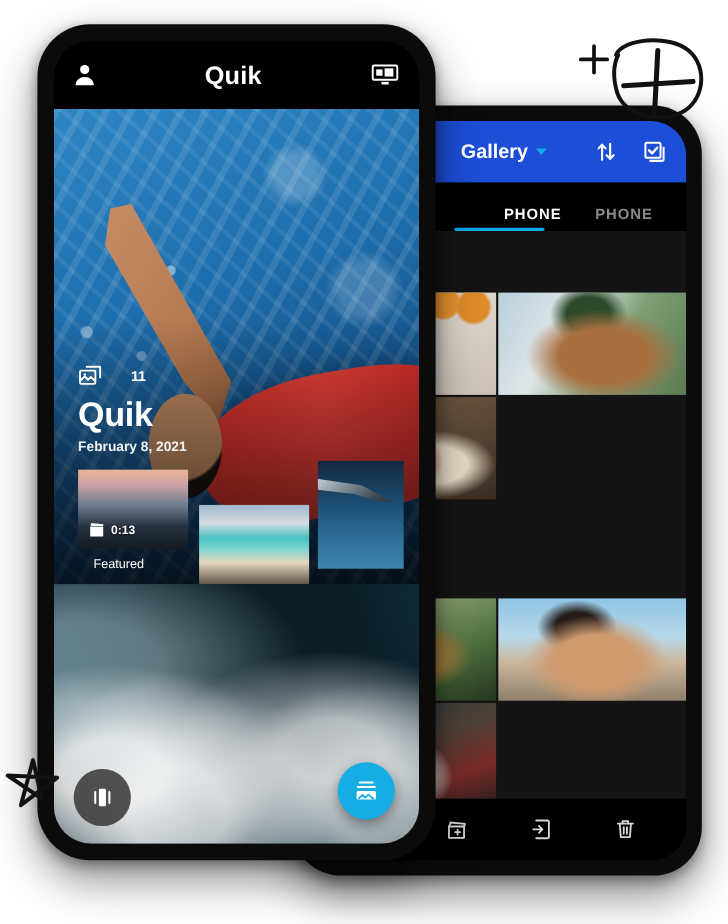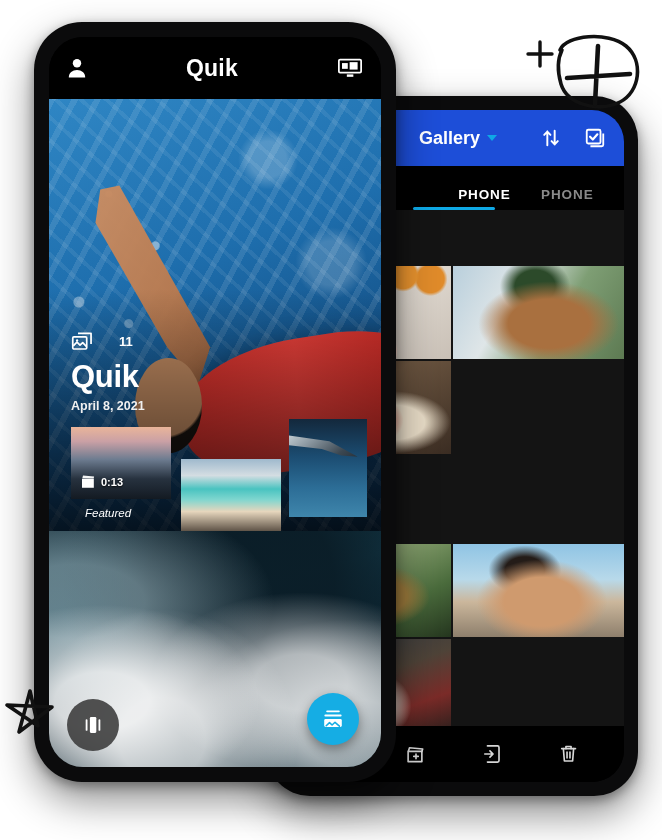--- a/index.html
+++ b/index.html
@@ -304,36 +304,36 @@
                 <svg width="22" height="19" viewBox="0 0 24 21" fill="none" stroke="#fff" stroke-width="1.9" stroke-linejoin="round">
                   <path d="M7.6 1.6h14.4v11.6"></path>
                   <rect x="1.8" y="5.4" width="15.4" height="13.4" rx="1.3" fill="none"></rect>
                   <path d="M2.4 15.4l4-4.2 3.4 3.4 3-2.8 4.2 4.4" fill="none"></path>
                   <circle cx="6.6" cy="9.4" r="1.3" fill="#fff" stroke="none"></circle>
                 </svg>
               </span>
               <span class="stack-count">11</span>
             </div>
             <div class="hero-title">Quik</div>
-            <div class="hero-date">April 8, 2021</div>
+            <div class="hero-date">February 8, 2021</div>
           </div>
 
           <div class="thumbstrip">
             <div class="thumb" id="thumb-featured">
               <div class="dur">
                 <span class="ico">
                   <svg width="16" height="15" viewBox="0 0 18 17" fill="#fff">
                     <path d="M2.2 5.4h13.4v10.2H2.2z"></path>
                     <path d="M2.6 4.9L3.3 1.6l12.6 1.3-.5 2.2z" opacity=".95"></path>
                   </svg>
                 </span>
                 <span class="dur-text">0:13</span>
               </div>
             </div>
-            <div class="thumb-label" style="left:14px; top:80px;font-style:italic;">Featured</div>
+            <div class="thumb-label" style="left:14px; top:80px;">Featured</div>
 
             <div class="thumb" id="thumb-beach"></div>
             <div class="thumb" id="thumb-dolphin">
               <div class="body"></div>
             </div>
           </div>
         </div>
 
         <div class="ocean">
           <div class="fab" id="fab-mural">

